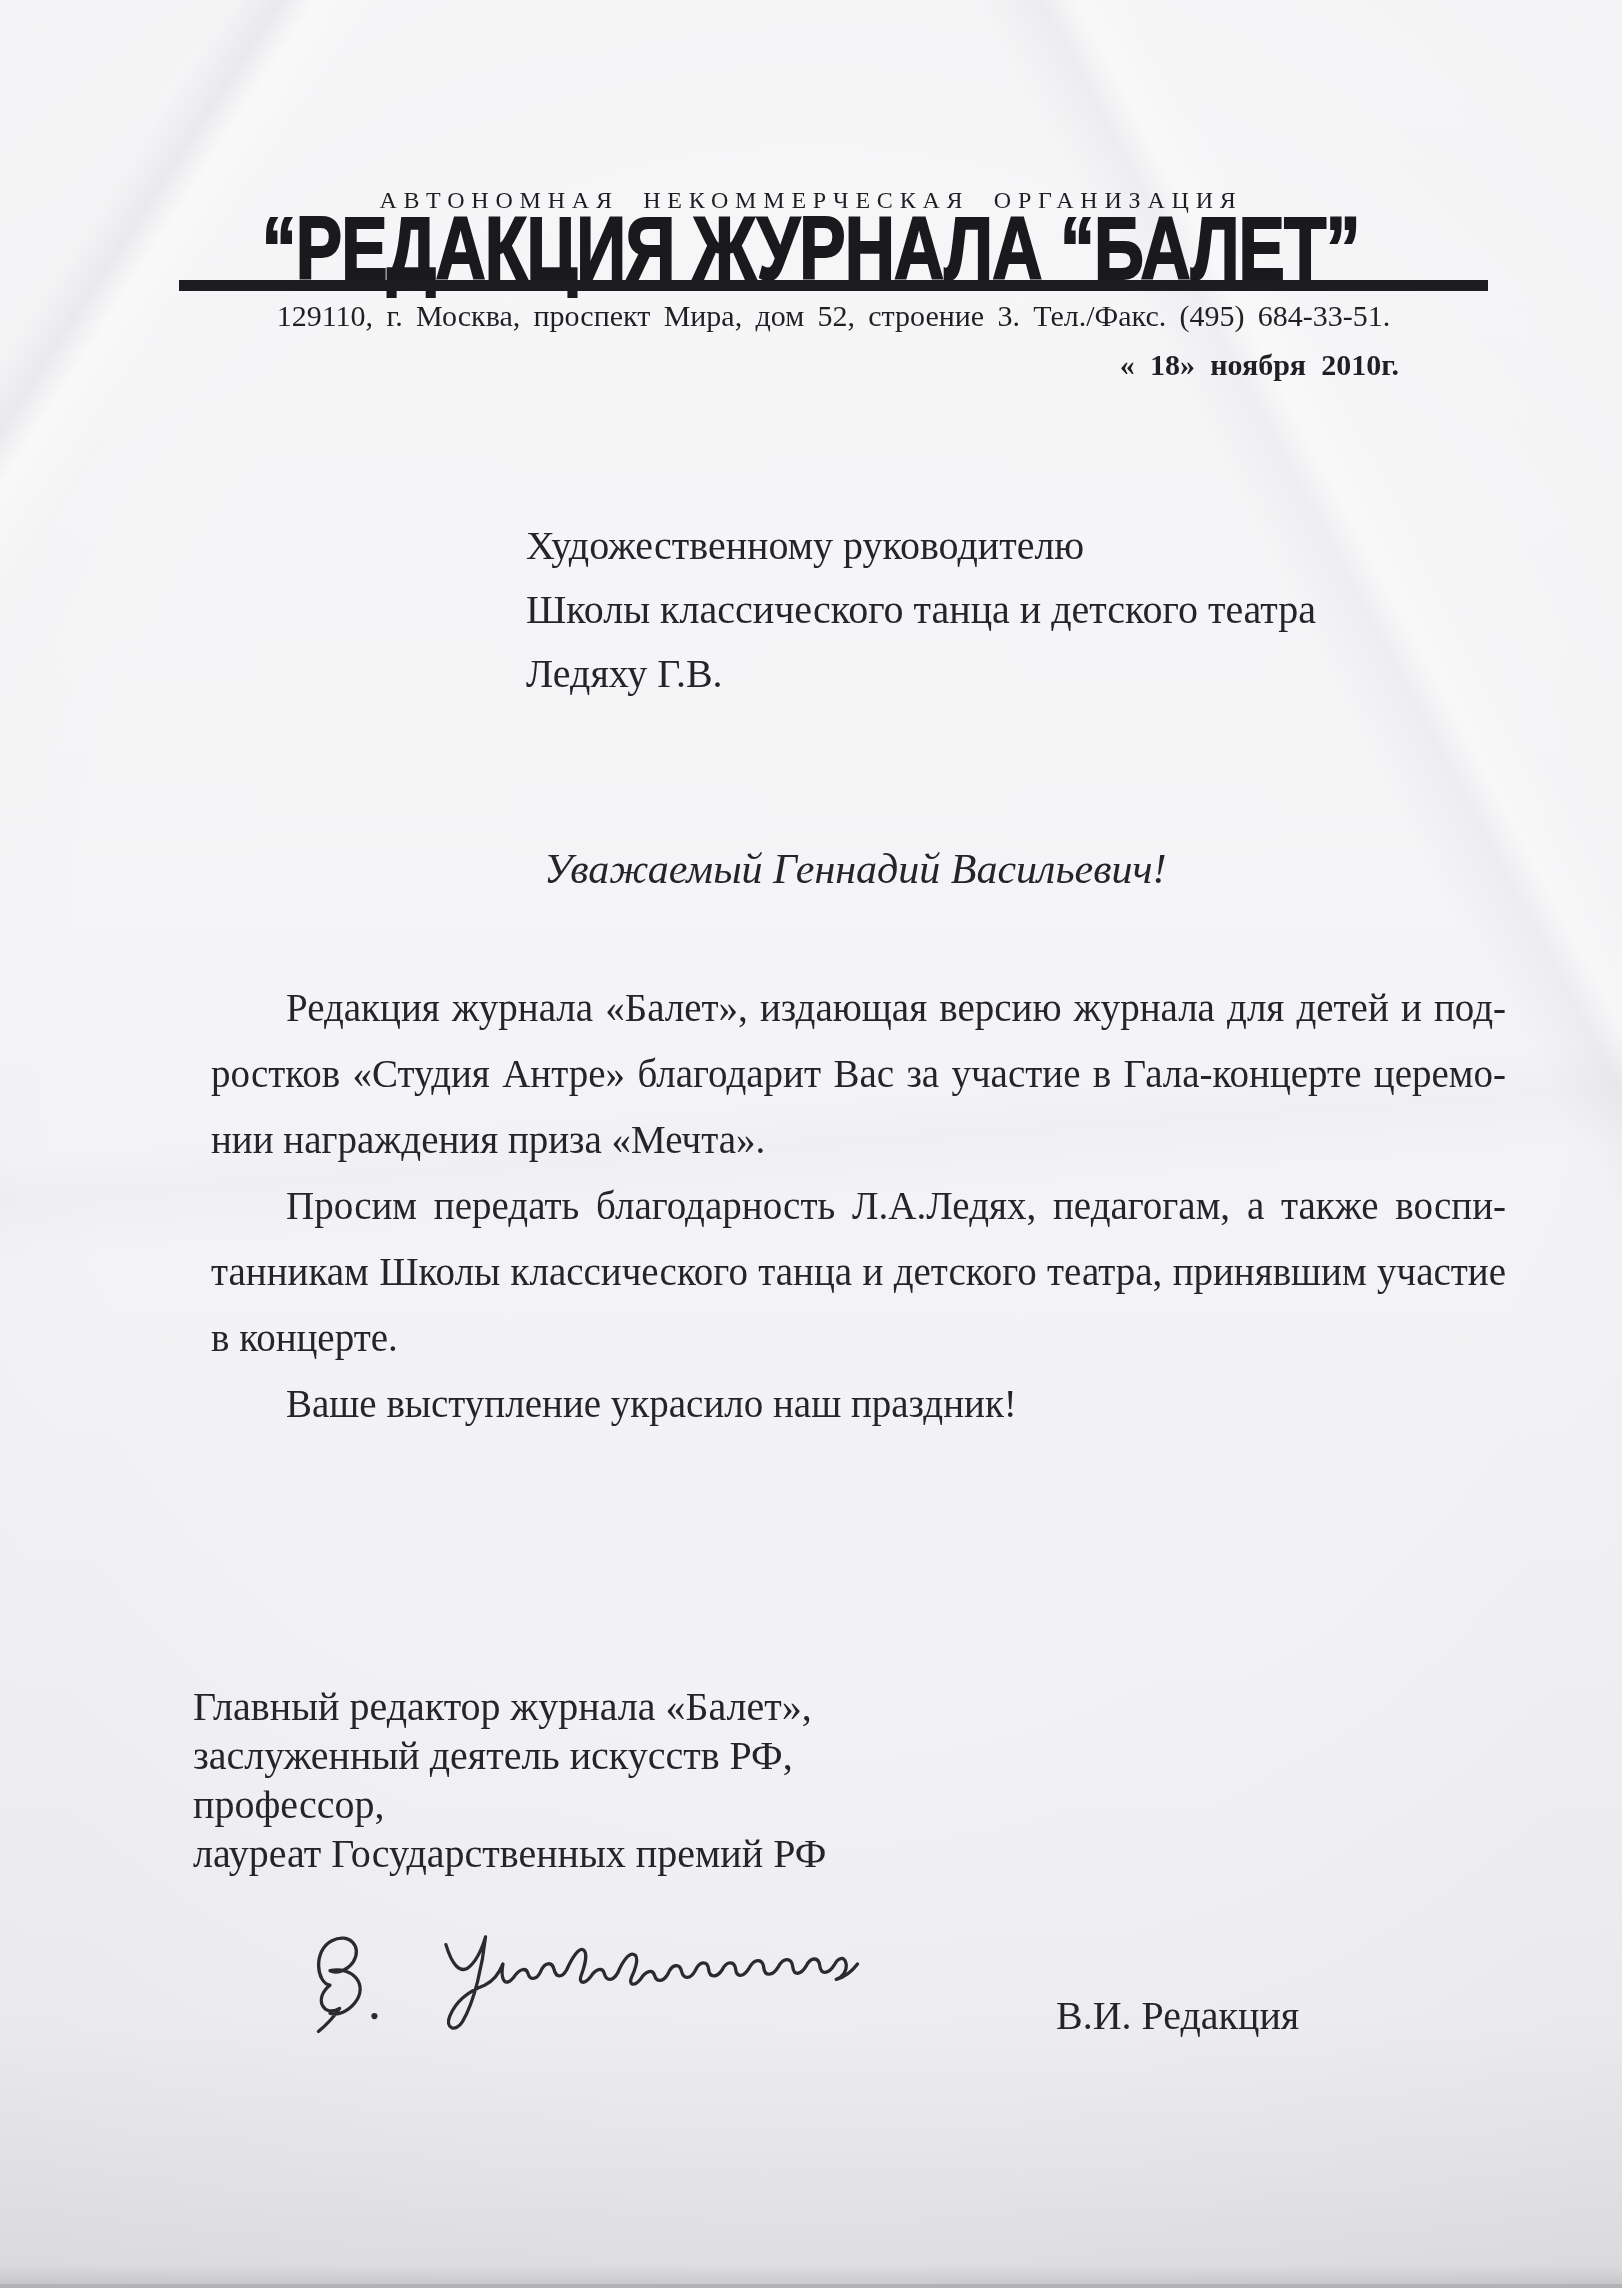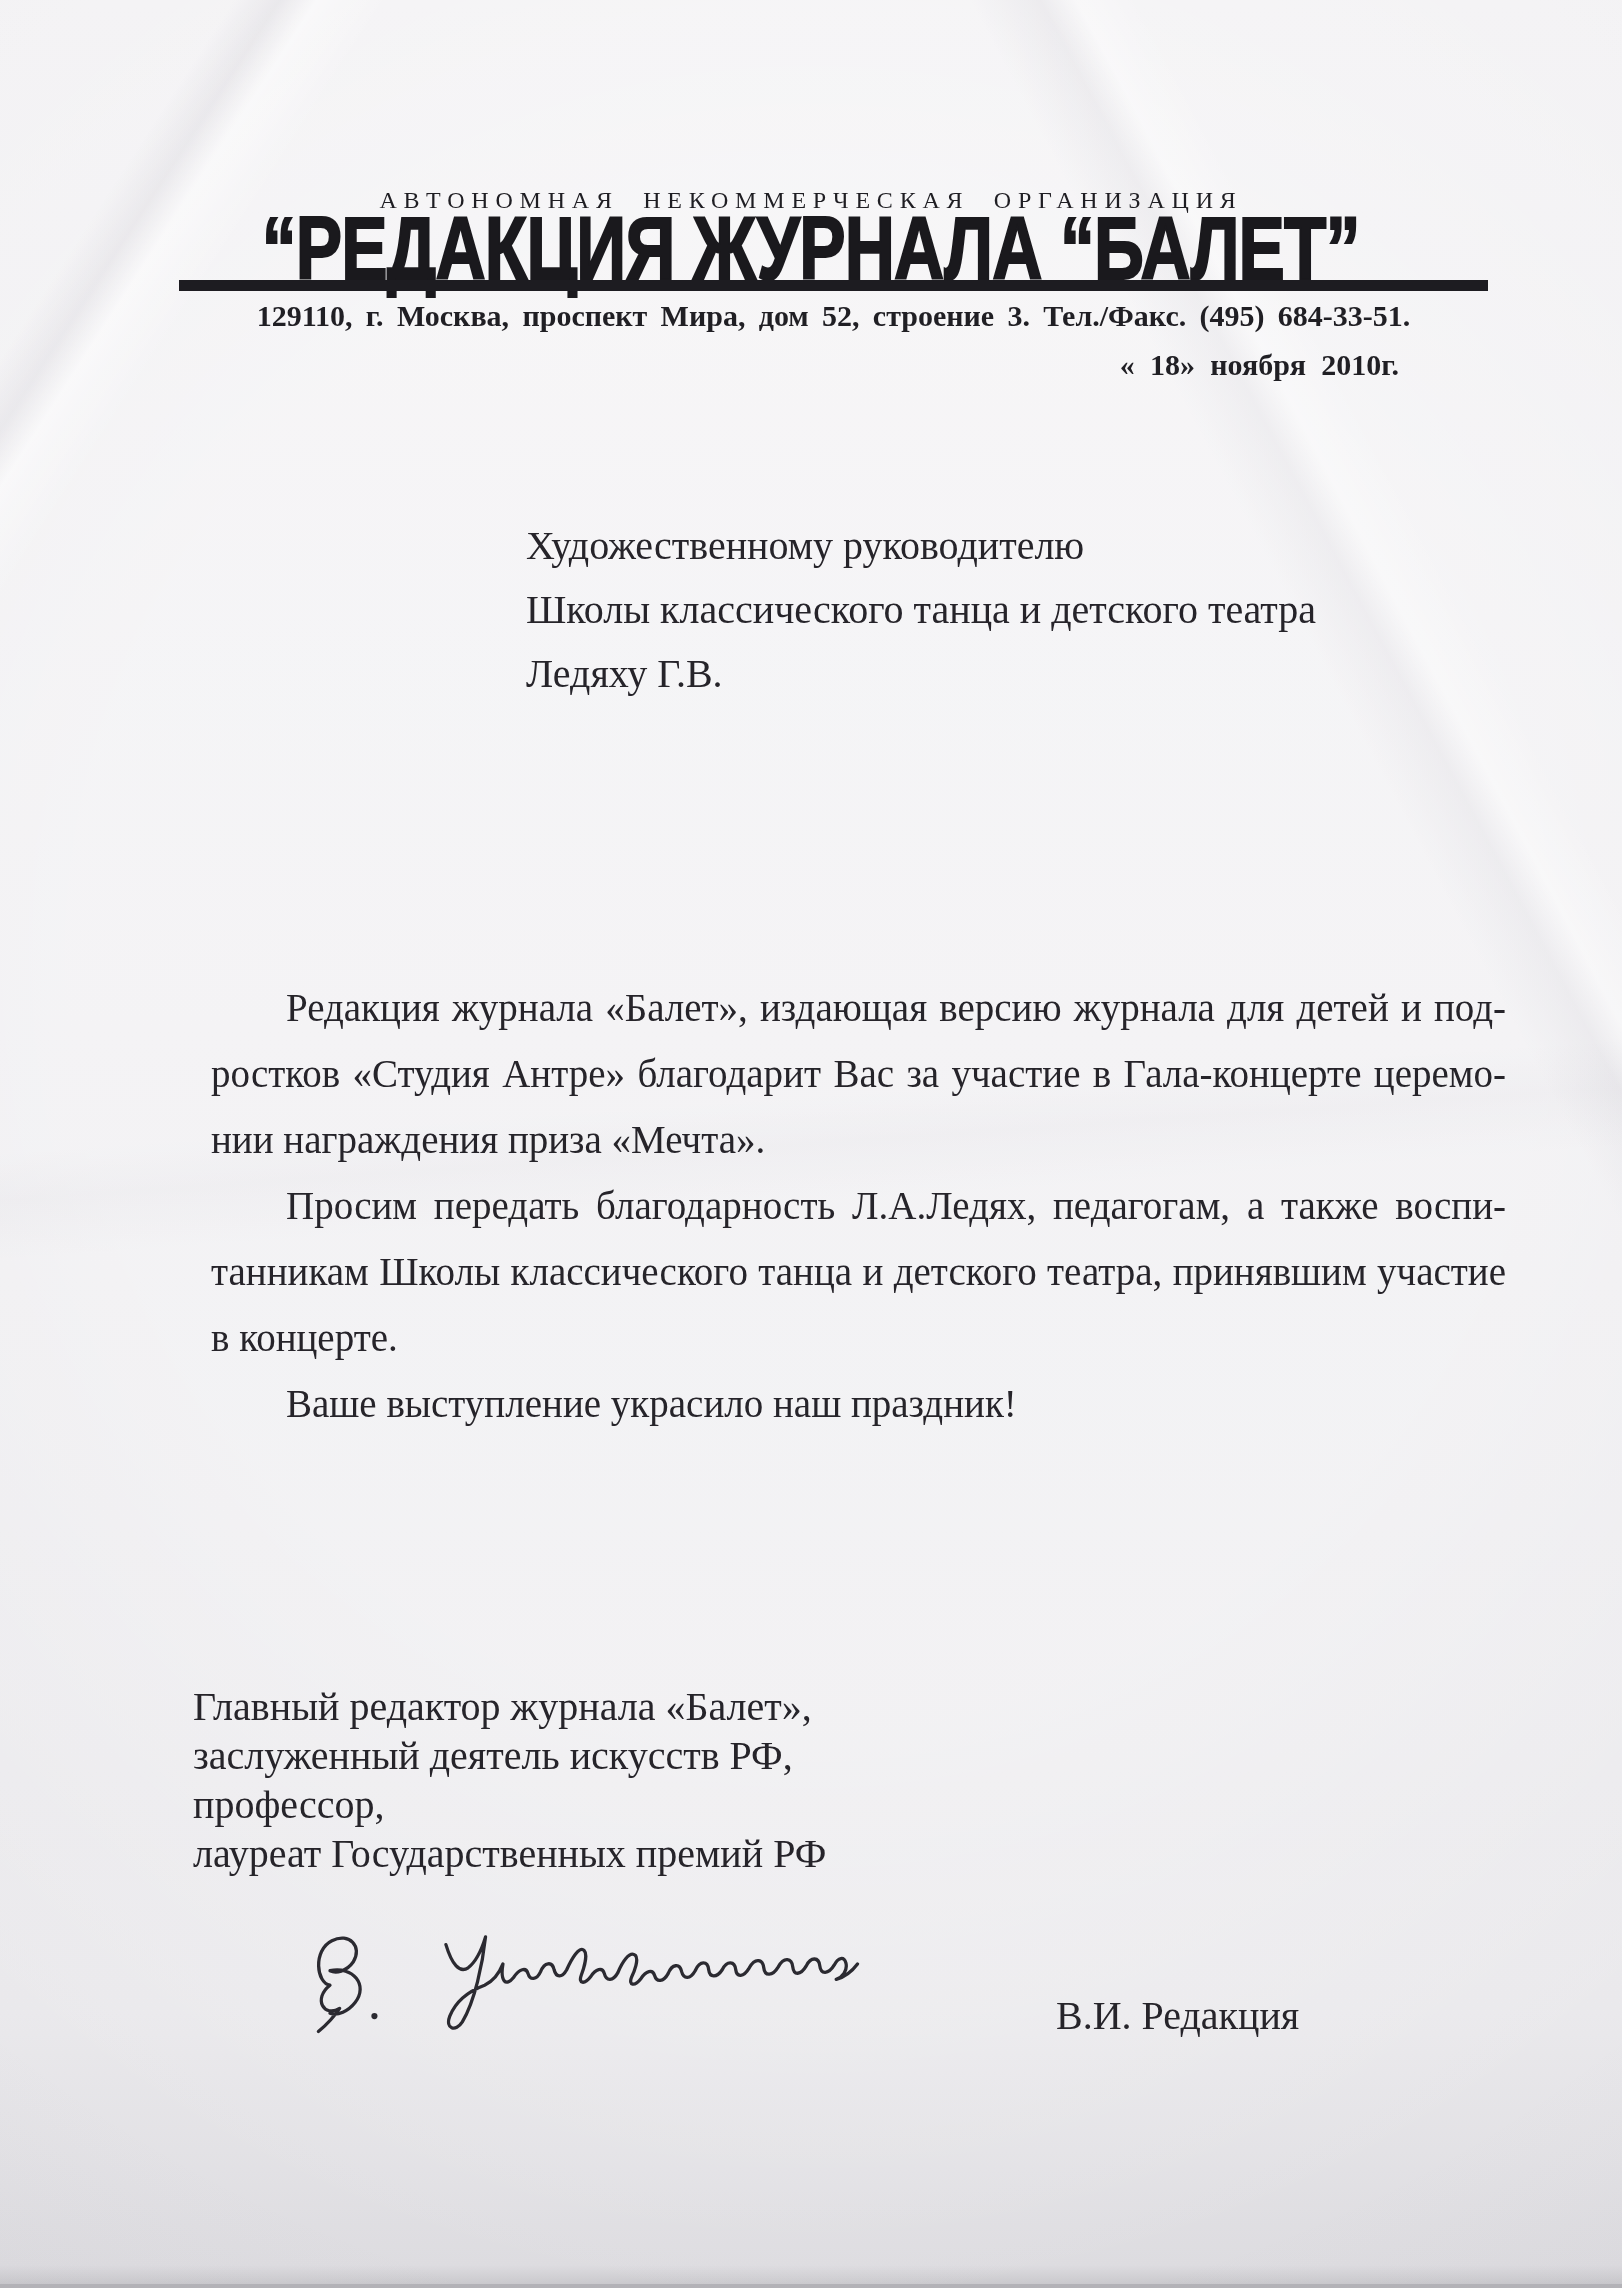--- a/index.html
+++ b/index.html
@@ -39,21 +39,21 @@
     font-weight: 700; font-size: 89px; letter-spacing: -1px;
     -webkit-text-stroke: 2.1px #1a191d;
   }
   .head-rule {
     position: absolute; top: 280px; left: 179px; width: 1309px; height: 10.6px;
     background: #1d1c21;
   }
   .head-address {
     position: absolute; top: 295px; left: 179px; width: 1309px;
     text-align: center;
-    font-size: 30px; font-weight: bold; color: #201f24;
+    font-size: 30px; font-weight: normal; color: #201f24;
     word-spacing: 5.8px; line-height: 41px; white-space: nowrap;
   }
   .date-line {
     position: absolute; top: 344px; right: 223px;
     font-size: 30px; font-weight: bold; color: #201f24;
     word-spacing: 7.7px; line-height: 42px; white-space: nowrap;
   }
   
   .recipient {
     position: absolute; top: 514px; right: 130px; width: 966px;
@@ -109,20 +109,21 @@
   <div class="head-address">129110,  г. Москва,  проспект Мира,  дом 52,  строение 3.  Тел./Факс. (495) 684-33-51.</div>
 
   <div class="date-line">« 18»  ноября  2010г.</div>
 
   <div class="recipient">
     <div>Художественному руководителю</div>
     <div>Школы классического танца и детского театра</div>
     <div>Ледяху Г.В.</div>
   </div>
 
+  <div class="salutation">Уважаемый Геннадий Васильевич!</div>
 
   <div class="body-text">
     <div class="line indent just">Редакция журнала «Балет», издающая версию журнала для детей и под-</div>
     <div class="line just">ростков «Студия Антре» благодарит Вас за участие в Гала-концерте церемо-</div>
     <div class="line">нии награждения приза «Мечта».</div>
     <div class="line indent just">Просим передать благодарность Л.А.Ледях, педагогам, а также воспи-</div>
     <div class="line just">танникам Школы классического танца и детского театра, принявшим участие</div>
     <div class="line">в концерте.</div>
     <div class="line indent">Ваше выступление украсило наш праздник!</div>
   </div>

